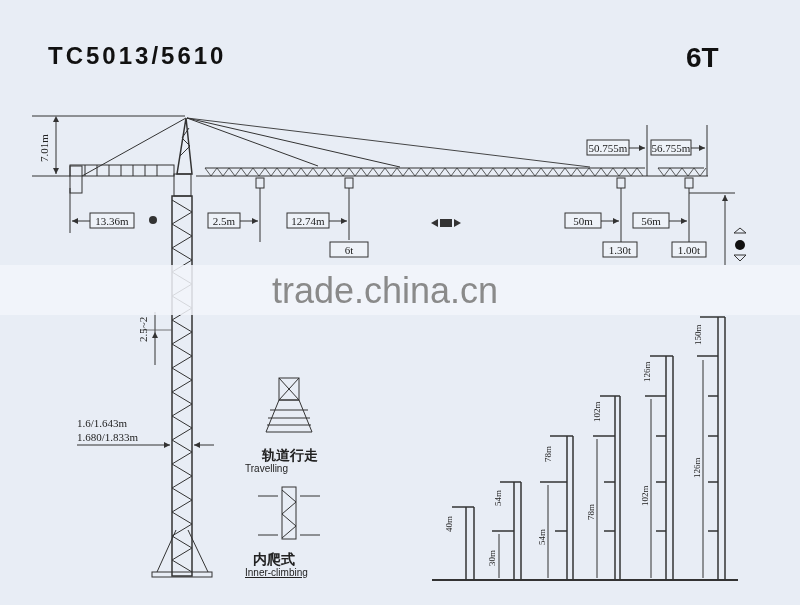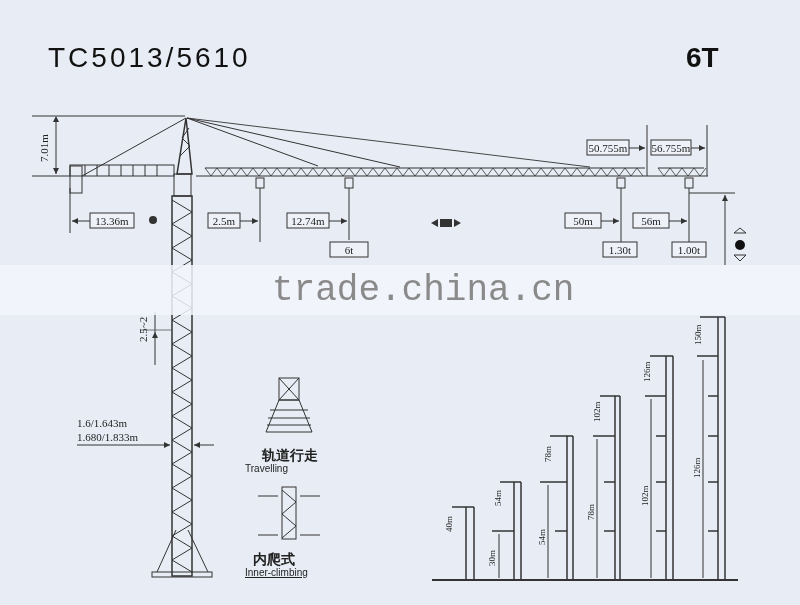--- a/index.html
+++ b/index.html
@@ -1,23 +1,23 @@
 <!DOCTYPE html>
 <html><head>
 <meta charset="utf-8">
 <style>
   html, body { margin:0; padding:0; }
   body { width:800px; height:605px; background:#e8edf5; position:relative; overflow:hidden; font-family:"Liberation Serif", serif; }
-  .title { position:absolute; top:42px; left:48px; font-family:"Liberation Sans", sans-serif; font-weight:normal; font-size:28px; letter-spacing:3px; color:#111; }
+  .title { position:absolute; top:42px; left:48px; font-family:"Liberation Sans", sans-serif; font-weight:bold; font-size:24px; letter-spacing:3px; color:#111; }
   .rating { position:absolute; top:42px; left:686px; font-family:"Liberation Sans", sans-serif; font-weight:bold; font-size:28px; color:#111; }
   svg { position:absolute; left:0; top:0; }
   .lbl { font-family:"Liberation Serif", serif; font-size:11px; fill:#222; }
   .box { fill:#eef2f8; stroke:#333; stroke-width:1; }
   .band { position:absolute; left:0; top:265px; width:800px; height:50px; background:#f2f5fa; opacity:0.85; }
-  .wm { position:absolute; top:270px; left:272px; font-family:Liberation Mono, monospace; font-size:36px; color:#8a8a8a; }
+  .wm { position:absolute; top:270px; left:272px; font-family:Liberation Sans, sans-serif; font-size:36px; color:#8a8a8a; }
   .caption-cn { position:absolute; font-family:"DejaVu Sans", sans-serif; font-weight:bold; font-size:14px; color:#222; text-align:center; width:90px; }
   .caption-en { position:absolute; font-family:"Liberation Sans", sans-serif; font-size:10px; color:#222; text-align:left; width:90px; }
 </style>
 </head>
 <body>
 
 <div class="title">TC5013/5610</div>
 <div class="rating">6T</div>
 
 <svg width="800" height="605">

